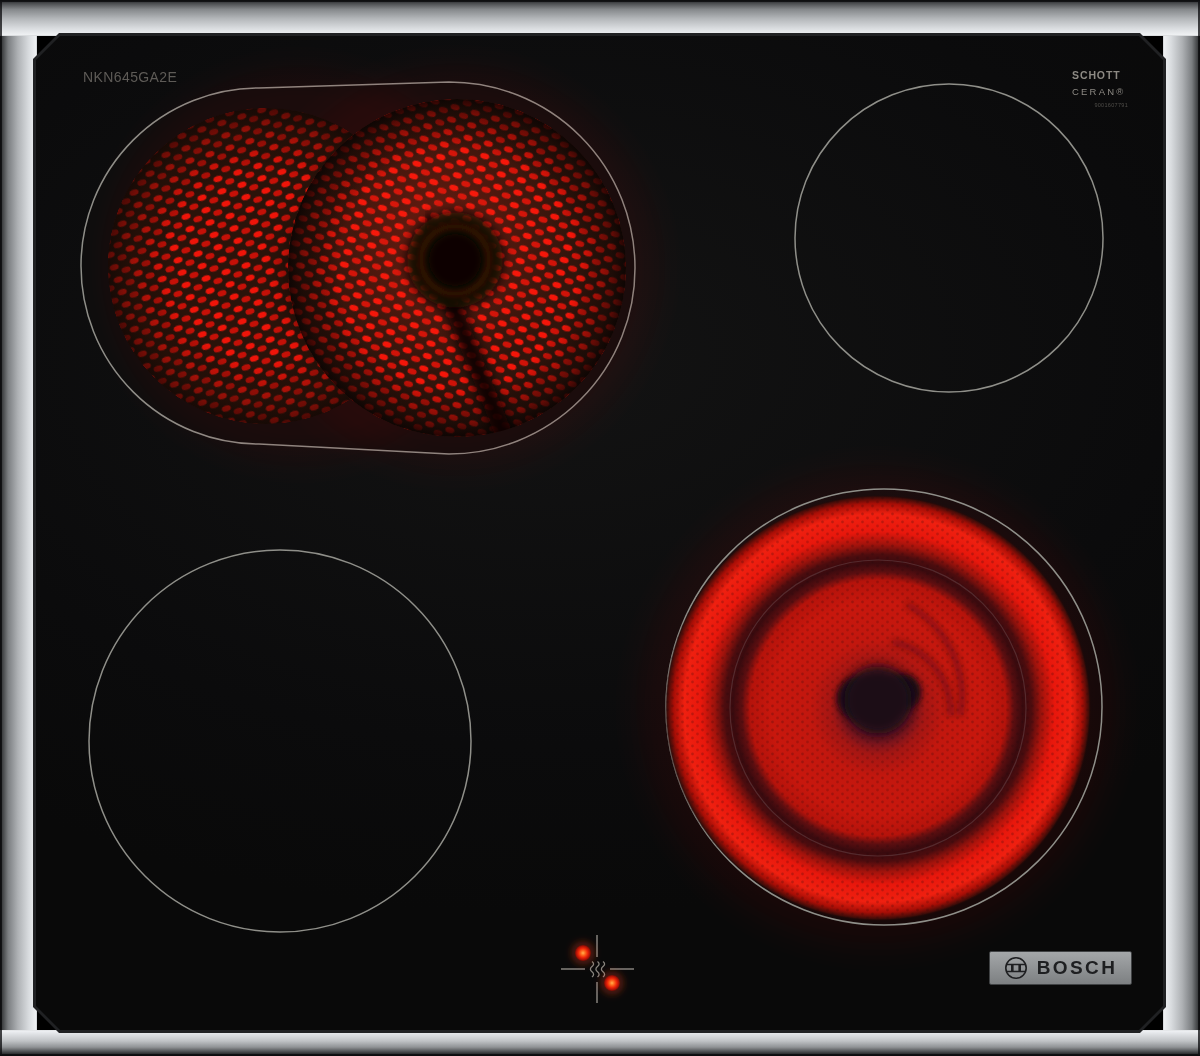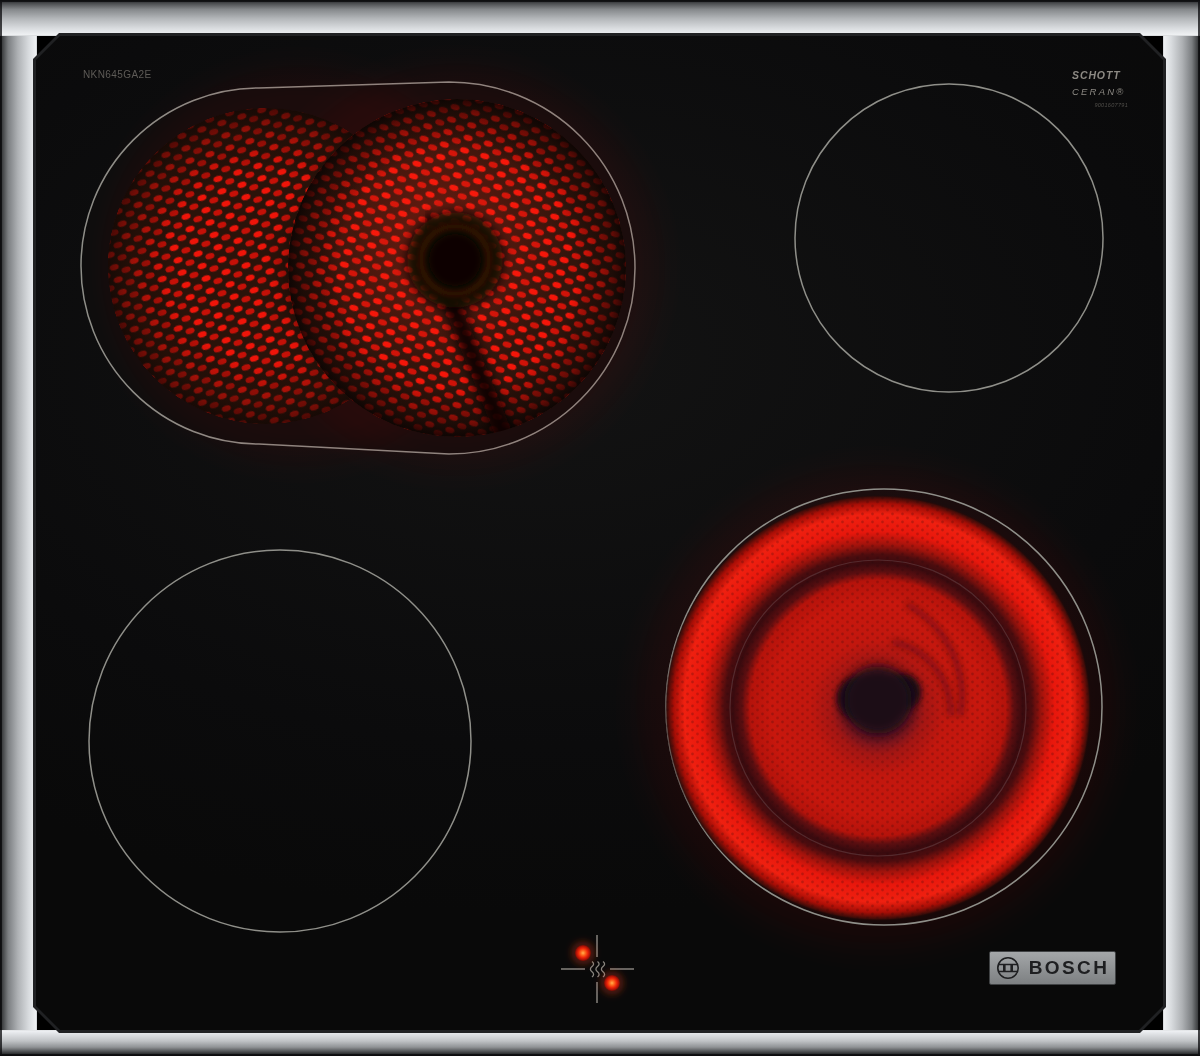--- a/index.html
+++ b/index.html
@@ -27,28 +27,28 @@
   .frame-edge{position:absolute;inset:0;border:2px solid rgba(10,10,12,0.75);pointer-events:none;}
 
   
   .glass-seam{position:absolute;left:33px;top:33px;right:34px;bottom:23px;background:#202123;
     clip-path:polygon(26px 0,calc(100% - 26px) 0,100% 26px,100% calc(100% - 26px),calc(100% - 26px) 100%,26px 100%,0 calc(100% - 26px),0 26px);}
   .glass{position:absolute;left:36px;top:36px;right:37px;bottom:26px;
     background:radial-gradient(900px 560px at 45% 32%, #131313 0%, #0b0b0c 70%, #090909 100%);
     clip-path:polygon(24px 0,calc(100% - 24px) 0,100% 24px,100% calc(100% - 24px),calc(100% - 24px) 100%,24px 100%,0 calc(100% - 24px),0 24px);}
 
   
-  .model{left:71px;top:69px;font-size:10px;letter-spacing:.4px;color:#5e5b57;padding-left:12px;}
-  .schott-block{left:1072px;top:70px;width:58px;color:#8d8a84;line-height:1.0;font-style:italic;}
+  .model{left:71px;top:69px;font-size:14px;letter-spacing:.4px;color:#5e5b57;padding-left:12px;}
+  .schott-block{left:1072px;top:70px;width:58px;color:#8d8a84;line-height:1.0;}
   .schott{font-weight:bold;font-size:10.5px;letter-spacing:.9px;}
   .ceran{font-size:9.5px;letter-spacing:2.2px;margin-top:6px;}
   .partnum{font-size:5.5px;letter-spacing:.3px;color:#504e4a;margin-top:7px;text-align:right;padding-right:2px;}
 
   
-  .badge{left:989px;top:951px;width:127px;height:34px;border-radius:2px;
+  .badge{left:989px;top:951px;width:143px;height:34px;border-radius:2px;
     background:linear-gradient(180deg,#a4a7a9 0,#929597 45%,#7d8082 100%);
     border:1px solid #404244;box-sizing:border-box;
     display:flex;align-items:center;justify-content:center;gap:9px;}
   .badge-text{font-weight:bold;font-size:19px;letter-spacing:2.4px;color:#1e1f21;}
 </style>
 </head>
 <body>
 
 <div class="frame-side brush f-left"></div>
 <div class="frame-side brush f-right"></div>

